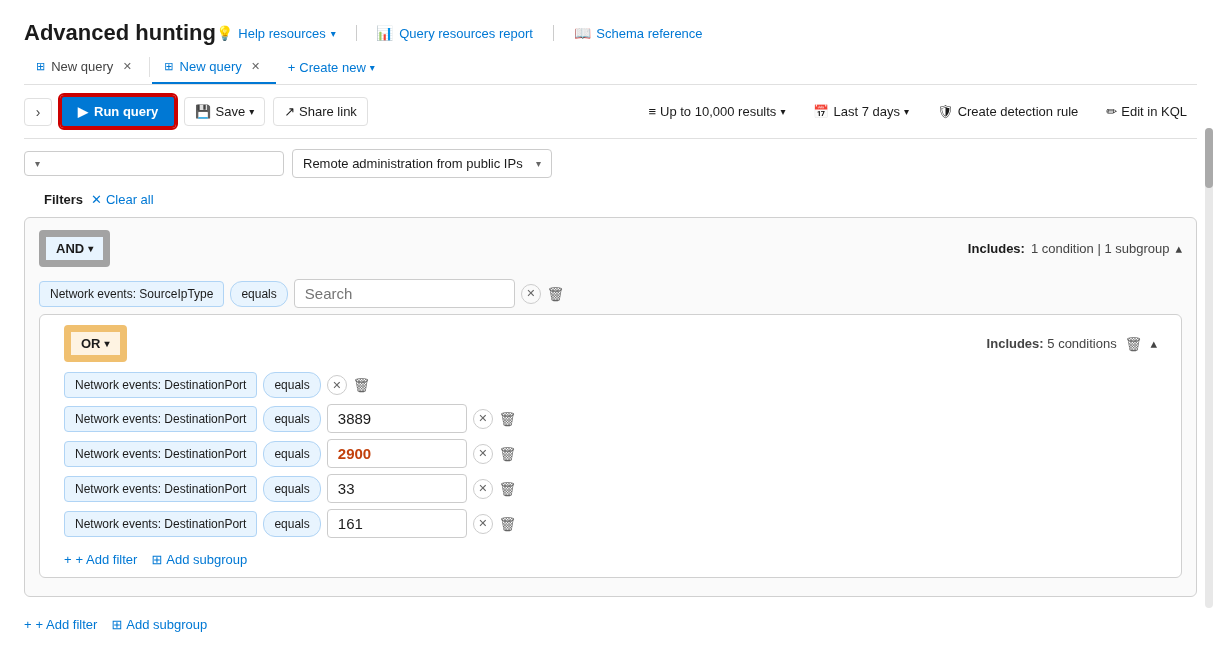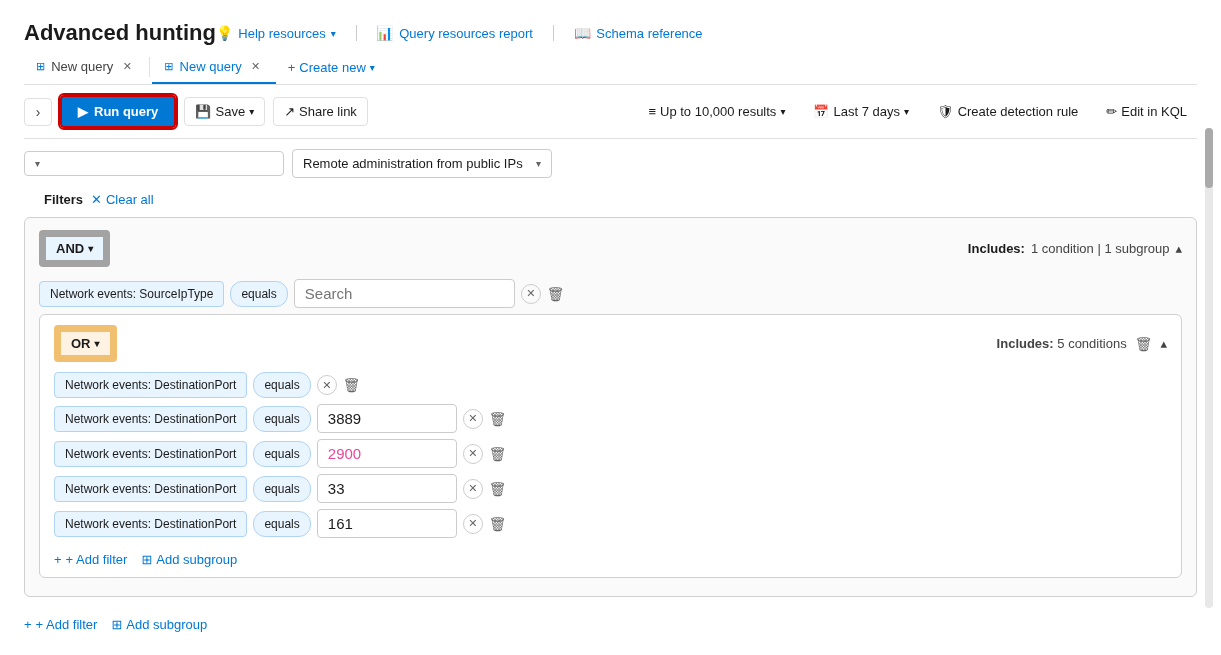--- a/index.html
+++ b/index.html
@@ -60,21 +60,21 @@
     
     .condition-row { display: flex; align-items: center; gap: 6px; margin-bottom: 6px; }
     .condition-field { background: #e8f4fe; border: 1px solid #b0d4f5; border-radius: 4px; padding: 5px 10px; font-size: 12px; color: #1b1b1b; white-space: nowrap; }
     .condition-op { background: #e8f4fe; border: 1px solid #b0d4f5; border-radius: 12px; padding: 5px 10px; font-size: 12px; color: #1b1b1b; }
     .condition-value { border: 1px solid #ccc; border-radius: 4px; padding: 5px 10px; font-size: 15px; min-width: 140px; background: #fff; color: #999; }
     .condition-value.filled { color: #1b1b1b; background: #fff; }
     .condition-clear { display: flex; align-items: center; justify-content: center; width: 20px; height: 20px; border-radius: 50%; border: 1px solid #ccc; cursor: pointer; color: #666; font-size: 11px; }
     .condition-delete { cursor: pointer; color: #666; font-size: 14px; }
 
     
-    .subgroup-container { border: 1px solid #d0d0d0; border-radius: 6px; padding: 10px 14px; background: #fff; margin-bottom: 6px; }
+    .subgroup-container { border: 1px solid #d0d0d0; border-radius: 6px; padding: 10px 24px; background: #fff; margin-bottom: 6px; }
     .or-row { display: flex; align-items: center; justify-content: space-between; margin-bottom: 10px; }
     .sub-includes-text { font-size: 13px; color: #444; display: flex; align-items: center; gap: 8px; }
 
     
     .add-filter-row { display: flex; align-items: center; gap: 14px; padding-top: 8px; }
     .add-filter-btn { display: flex; align-items: center; gap: 4px; color: #0078d4; font-size: 13px; cursor: pointer; }
 
     
     .scroll-track { position: absolute; right: 8px; top: 128px; width: 8px; height: 480px; background: #e8e8e8; border-radius: 4px; }
     .scroll-thumb { position: absolute; right: 0; top: 0; width: 8px; height: 60px; background: #aaa; border-radius: 4px; }
@@ -228,21 +228,21 @@
       <div class="condition-row">
         <span class="condition-field">Network events: DestinationPort</span>
         <span class="condition-op">equals</span>
         <span class="condition-value filled" style="color:#1b1b1b;">3889</span>
         <div class="condition-clear">✕</div>
         <div class="condition-delete">🗑</div>
       </div>
       <div class="condition-row">
         <span class="condition-field">Network events: DestinationPort</span>
         <span class="condition-op">equals</span>
-        <span class="condition-value filled" style="color:#ec4899;">2900</span>
+        <span class="condition-value filled" style="color:#c2410c;font-weight:bold;">2900</span>
         <div class="condition-clear">✕</div>
         <div class="condition-delete">🗑</div>
       </div>
       <div class="condition-row">
         <span class="condition-field">Network events: DestinationPort</span>
         <span class="condition-op">equals</span>
         <span class="condition-value filled" style="color:#1b1b1b;">33</span>
         <div class="condition-clear">✕</div>
         <div class="condition-delete">🗑</div>
       </div>

